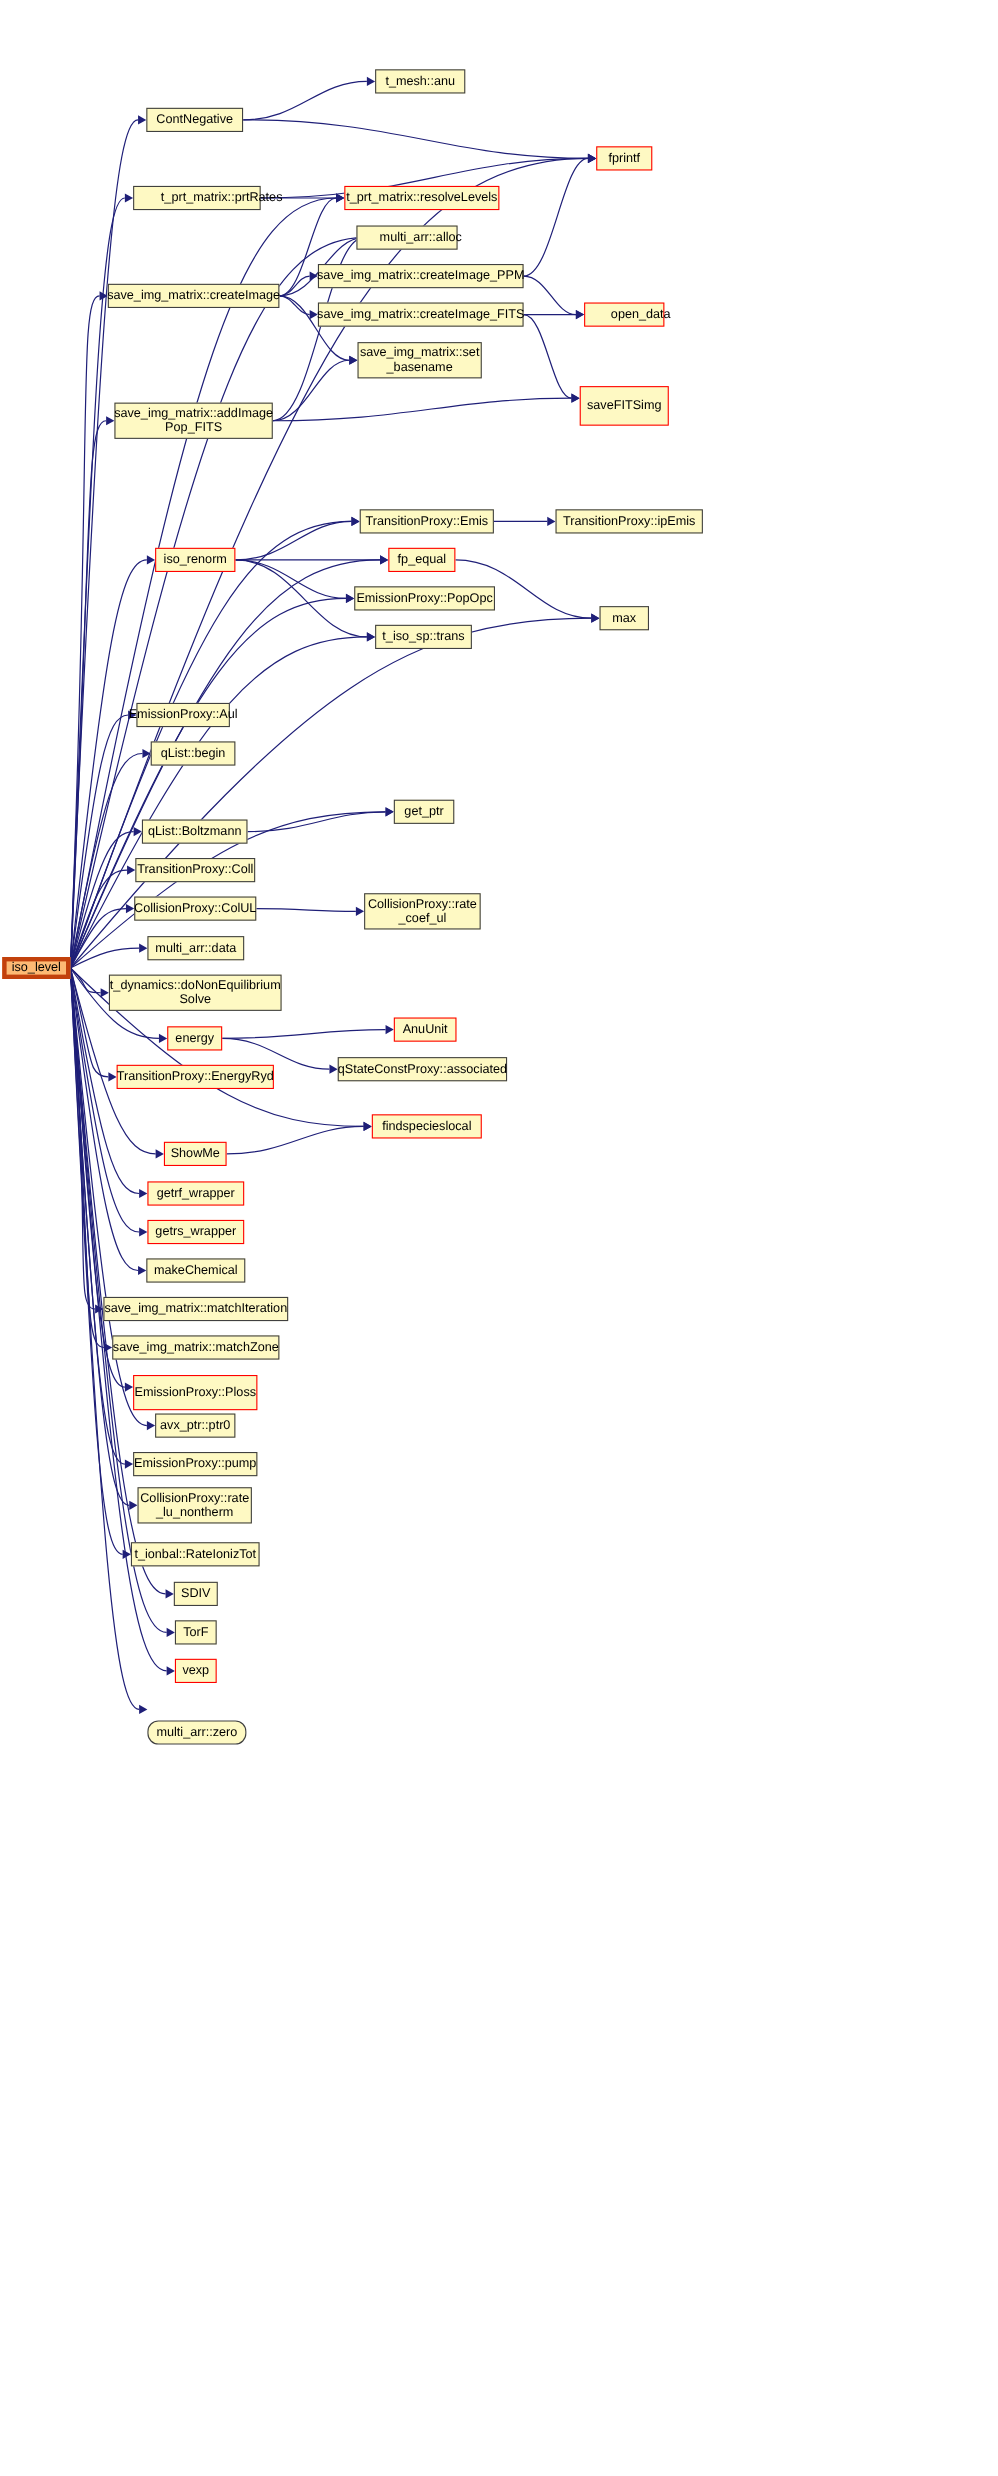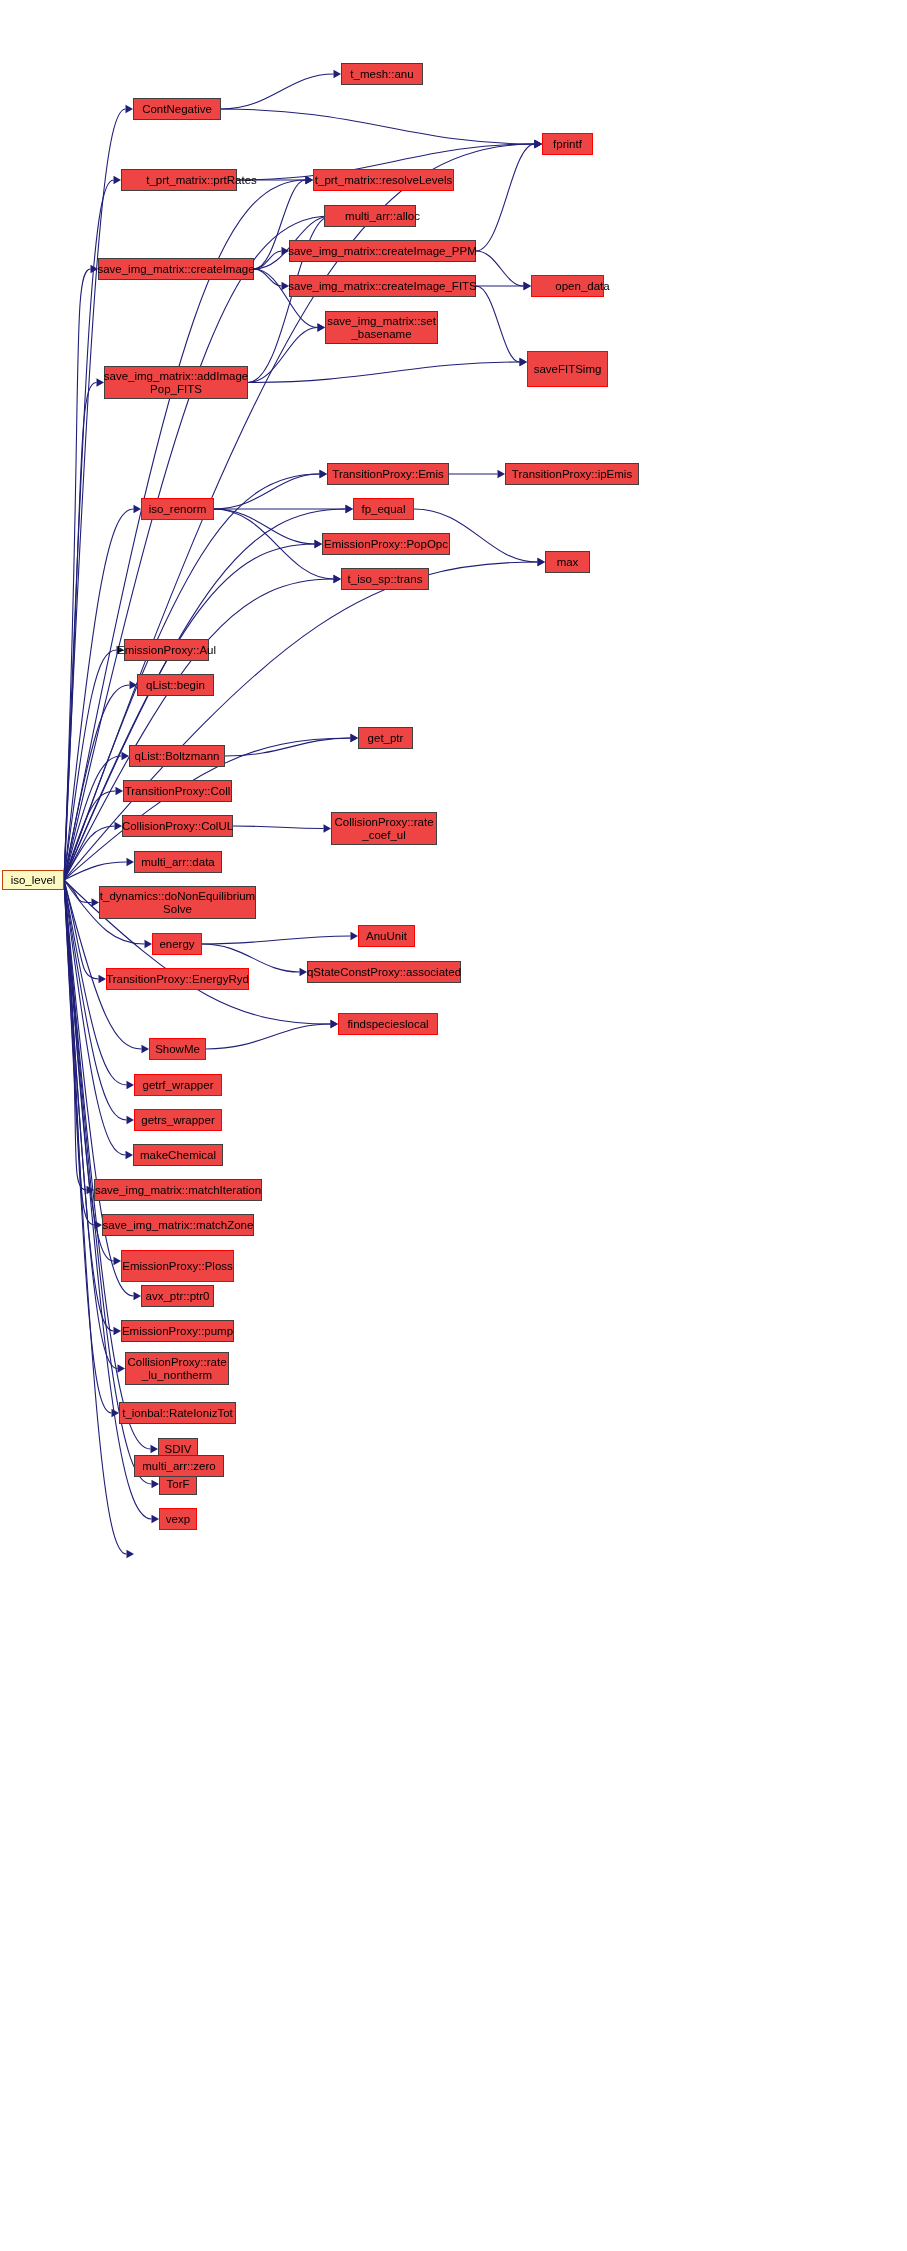--- a/index.html
+++ b/index.html
@@ -2,25 +2,25 @@
 <html><head>
 <meta charset="utf-8">
 <style>
   html,body{margin:0;padding:0;background:#ffffff;}
   #canvas{position:relative;width:907px;height:2251px;background:#ffffff;
           font-family:"Liberation Sans", sans-serif;}
   svg#edges{position:absolute;left:0;top:0;width:907px;height:2251px;overflow:visible;}
   .edge{fill:none;stroke:#1f1f78;stroke-width:1.1;}
   .arrow{fill:#1f1f78;stroke:none;}
   .node{position:absolute;box-sizing:border-box;display:flex;align-items:center;
-        justify-content:center;text-align:center;background:#ef4444;
+        justify-content:center;text-align:center;background:#fef9c3;
         border:1px solid #404040;color:#000000;font-size:11.5px;line-height:1.12;
         white-space:pre-line;padding:0 3px;}
   .node.red{border:1px solid #ff0000;}
-  .node.root{background:#fef9c3;border:1px solid #c2410c;}
+  .node.root{background:#fdba74;border:4px solid #c2410c;}
 </style>
 </head>
 <body>
 
 <div id="canvas">
   <svg id="edges">
       <path class="edge" d="M 64 880 C 91.675 263.19999999999993, 103.975 109, 125.5 109"></path>
       <polygon class="arrow" points="133,109 125.5,104.8 125.5,113.2"></polygon>
       <path class="edge" d="M 64 880 C 86.275 320, 93.5 180, 113.5 180"></path>
       <polygon class="arrow" points="121,180 113.5,175.8 113.5,184.2"></polygon>
@@ -201,15 +201,15 @@
       <div class="node" style="left: 102px; top: 1214px; width: 152px; height: 22px;">save_img_matrix::matchZone</div>
       <div class="node red" style="left: 121px; top: 1250px; width: 113px; height: 32px;">EmissionProxy::Ploss</div>
       <div class="node" style="left: 141px; top: 1285px; width: 73px; height: 22px;">avx_ptr::ptr0</div>
       <div class="node" style="left: 121px; top: 1320px; width: 113px; height: 22px;">EmissionProxy::pump</div>
       <div class="node" style="left: 125px; top: 1352px; width: 104px; height: 33px;">CollisionProxy::rate
 _lu_nontherm</div>
       <div class="node" style="left: 119px; top: 1402px; width: 117px; height: 22px;">t_ionbal::RateIonizTot</div>
       <div class="node" style="left: 158px; top: 1438px; width: 40px; height: 22px;">SDIV</div>
       <div class="node" style="left: 159px; top: 1473px; width: 38px; height: 22px;">TorF</div>
       <div class="node red" style="left: 159px; top: 1508px; width: 38px; height: 22px;">vexp</div>
-      <div class="node" style="left: 134px; top: 1455px; width: 90px; height: 22px;">multi_arr::zero</div>
+      <div class="node" style="left: 134px; top: 1564px; width: 90px; height: 22px; border-radius: 10px;">multi_arr::zero</div>
     </div>
 </div>
 
 </body></html>

